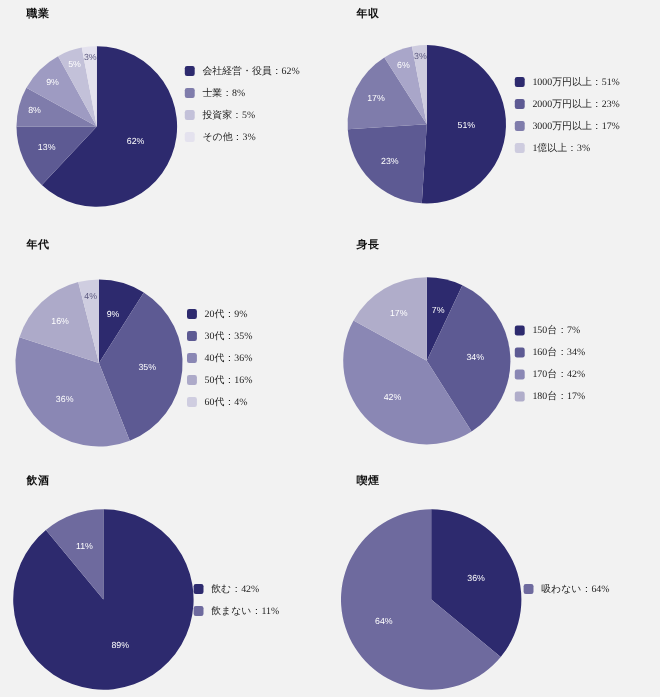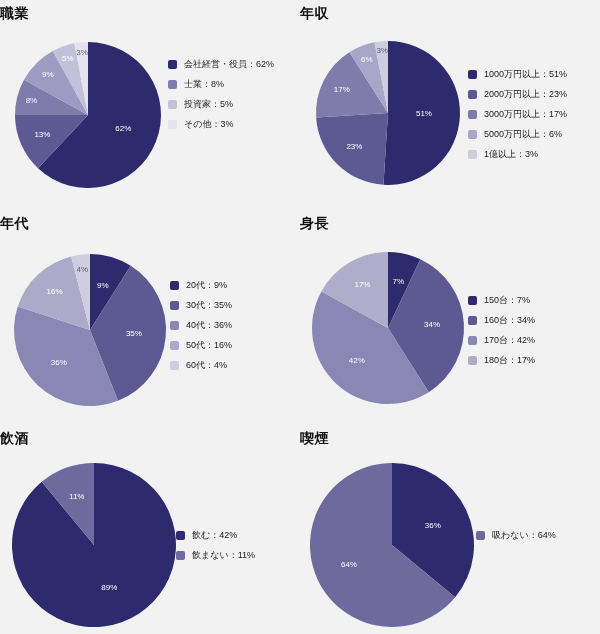--- a/index.html
+++ b/index.html
@@ -13,22 +13,22 @@
   }
   #grid{
     display:grid;
     grid-template-columns:300px 300px;
     grid-template-rows:210px 215px 209px;
     width:600px;height:634px;
   }
   .panel{position:relative;}
   .panel-title{
     position:absolute;
-    left:0;top:6px;
-    font-size:14px;
+    left:24px;top:6px;
+    font-size:10px;
     font-weight:bold;
     color:#111111;
     letter-spacing:0.5px;
     line-height:14px;
   }
   .pie-wrap{position:absolute;}
   .pie-svg{display:block;overflow:visible;}
   .slice-label{
     font-size:8px;
     fill:#ffffff;
@@ -51,20 +51,21 @@
   .legend-swatch{
     width:9px;height:9px;
     border-radius:2px;
     flex:0 0 auto;
     margin-right:7px;
   }
   .legend-text{
     font-size:9px;
     color:#222222;
     white-space:nowrap;
+    font-family:Liberation Serif, serif;
   }
 </style>
 </head>
 <body>
 
 <div id="grid">
     <div class="panel">
       <div class="panel-title">職業</div>
       <div class="pie-wrap" style="left: 0px; top: 0px; width: 300px; height: 100%;">
         <svg class="pie-svg" width="300" height="220" viewBox="0 0 300 220" style="position: absolute; left: 0px; top: 0px;">
@@ -124,24 +125,20 @@
         </div>
         <div class="legend-row">
           <span class="legend-swatch" style="background: rgb(93, 90, 147);"></span>
           <span class="legend-text">2000万円以上：23%</span>
         </div>
         <div class="legend-row">
           <span class="legend-swatch" style="background: rgb(127, 124, 171);"></span>
           <span class="legend-text">3000万円以上：17%</span>
         </div>
         <div class="legend-row">
-          <span class="legend-swatch" style="background: rgb(169, 166, 201);"></span>
-          <span class="legend-text">5000万円以上：6%</span>
-        </div>
-        <div class="legend-row">
           <span class="legend-swatch" style="background: rgb(206, 204, 223);"></span>
           <span class="legend-text">1億以上：3%</span>
         </div>
       </div>
     </div>
     <div class="panel">
       <div class="panel-title">年代</div>
       <div class="pie-wrap" style="left: 0px; top: 0px; width: 300px; height: 100%;">
         <svg class="pie-svg" width="300" height="220" viewBox="0 210 300 220" style="position: absolute; left: 0px; top: 0px;">
           <path d="M 90 330 L 90 254 A 76 76 0 0 1 130.72283641840374 265.83107766184685 Z" fill="#2d2a6e"></path>

